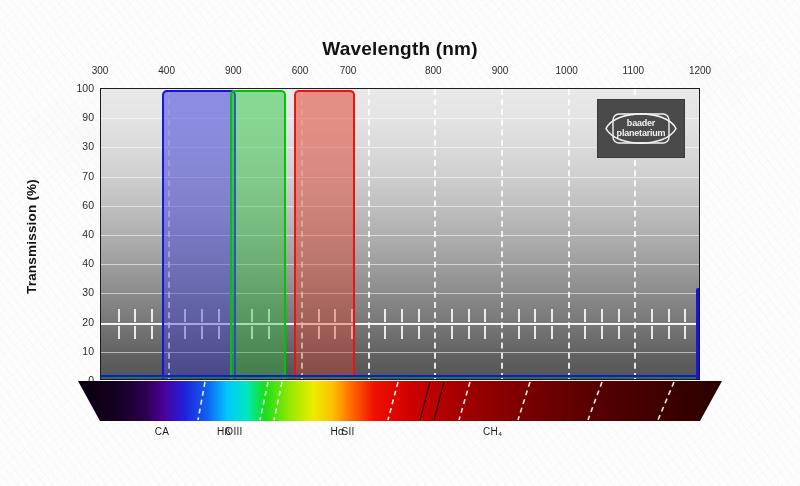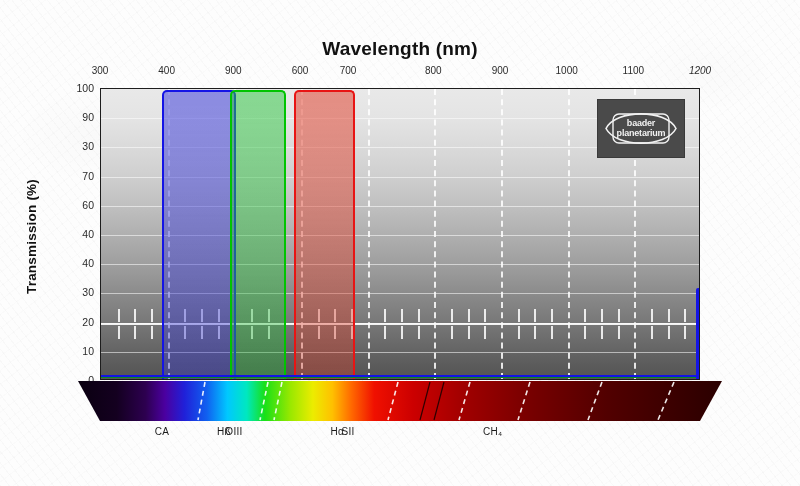--- a/index.html
+++ b/index.html
@@ -137,21 +137,21 @@
   <div id="xtick-labels">
       <div class="xtick-label" style="left: 100px;">300</div>
       <div class="xtick-label" style="left: 166.667px;">400</div>
       <div class="xtick-label" style="left: 233.333px;">900</div>
       <div class="xtick-label" style="left: 300px;">600</div>
       <div class="xtick-label" style="left: 348px;">700</div>
       <div class="xtick-label" style="left: 433.333px;">800</div>
       <div class="xtick-label" style="left: 500px;">900</div>
       <div class="xtick-label" style="left: 566.667px;">1000</div>
       <div class="xtick-label" style="left: 633.333px;">1100</div>
-      <div class="xtick-label" style="left: 700px; font-style: italic;">1200</div>
+      <div class="xtick-label" style="left: 700px;">1200</div>
     </div>
   <div id="ytick-labels">
       <div class="ytick-label" style="top: 380px;">0</div>
       <div class="ytick-label" style="top: 350.8px;">10</div>
       <div class="ytick-label" style="top: 321.6px;">20</div>
       <div class="ytick-label" style="top: 292.4px;">30</div>
       <div class="ytick-label" style="top: 263.2px;">40</div>
       <div class="ytick-label" style="top: 234px;">40</div>
       <div class="ytick-label" style="top: 204.8px;">60</div>
       <div class="ytick-label" style="top: 175.6px;">70</div>

